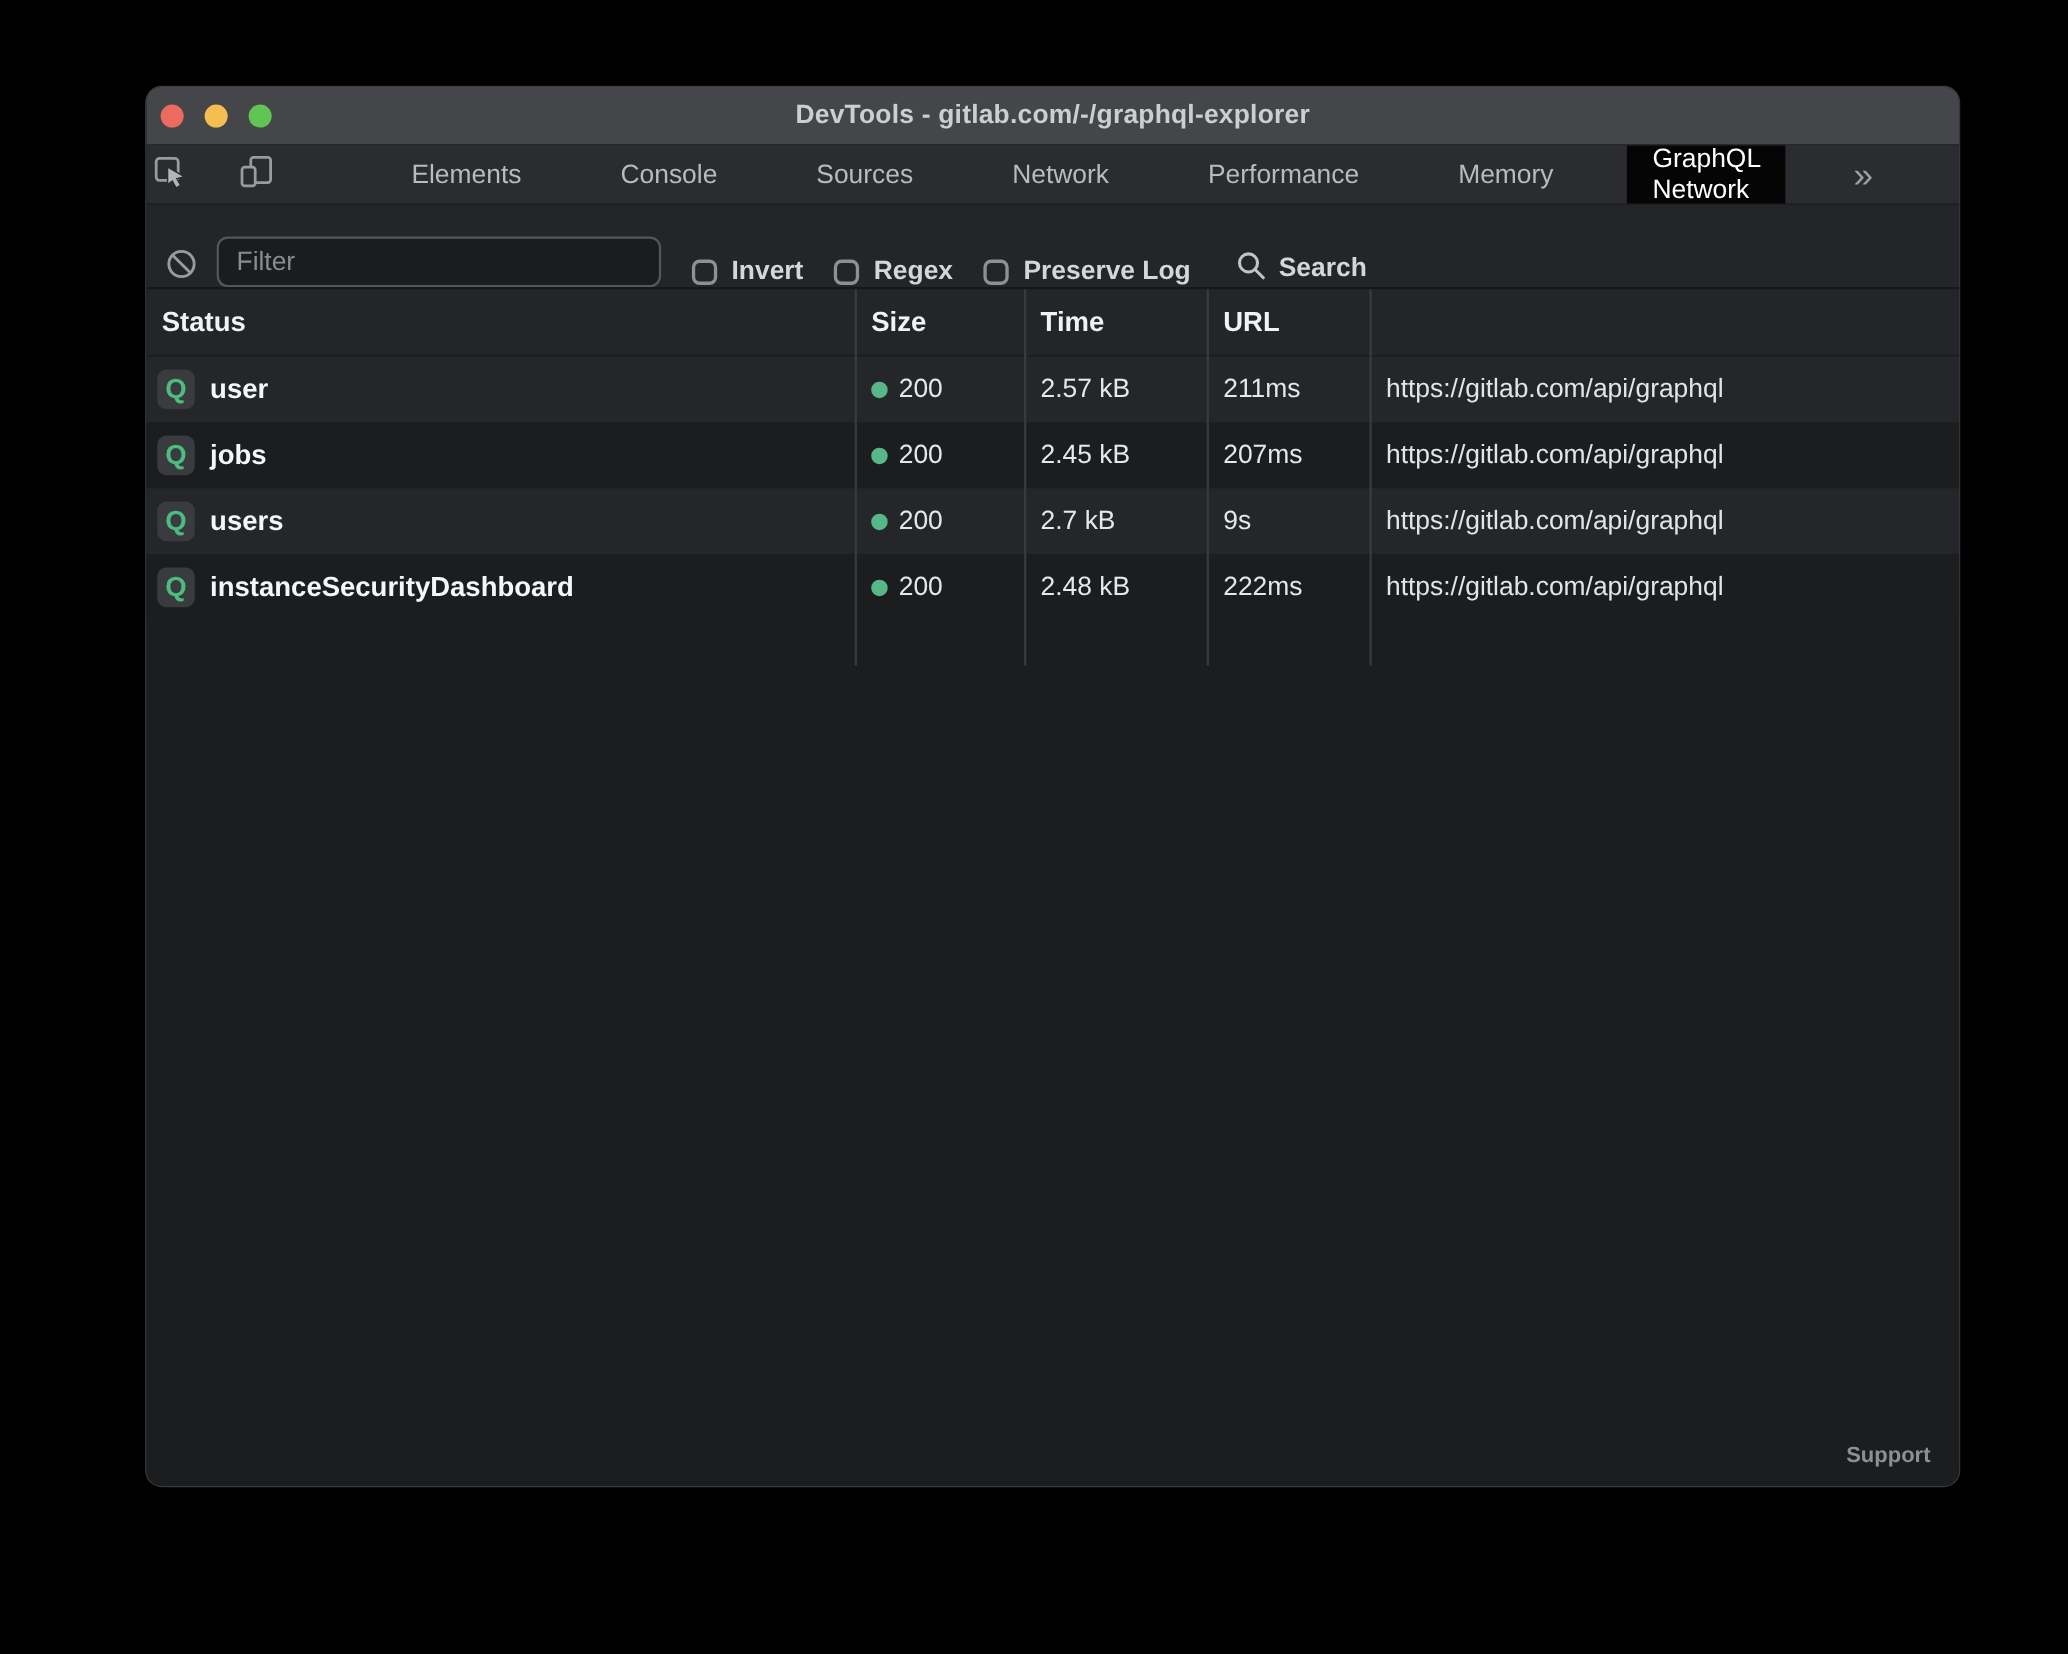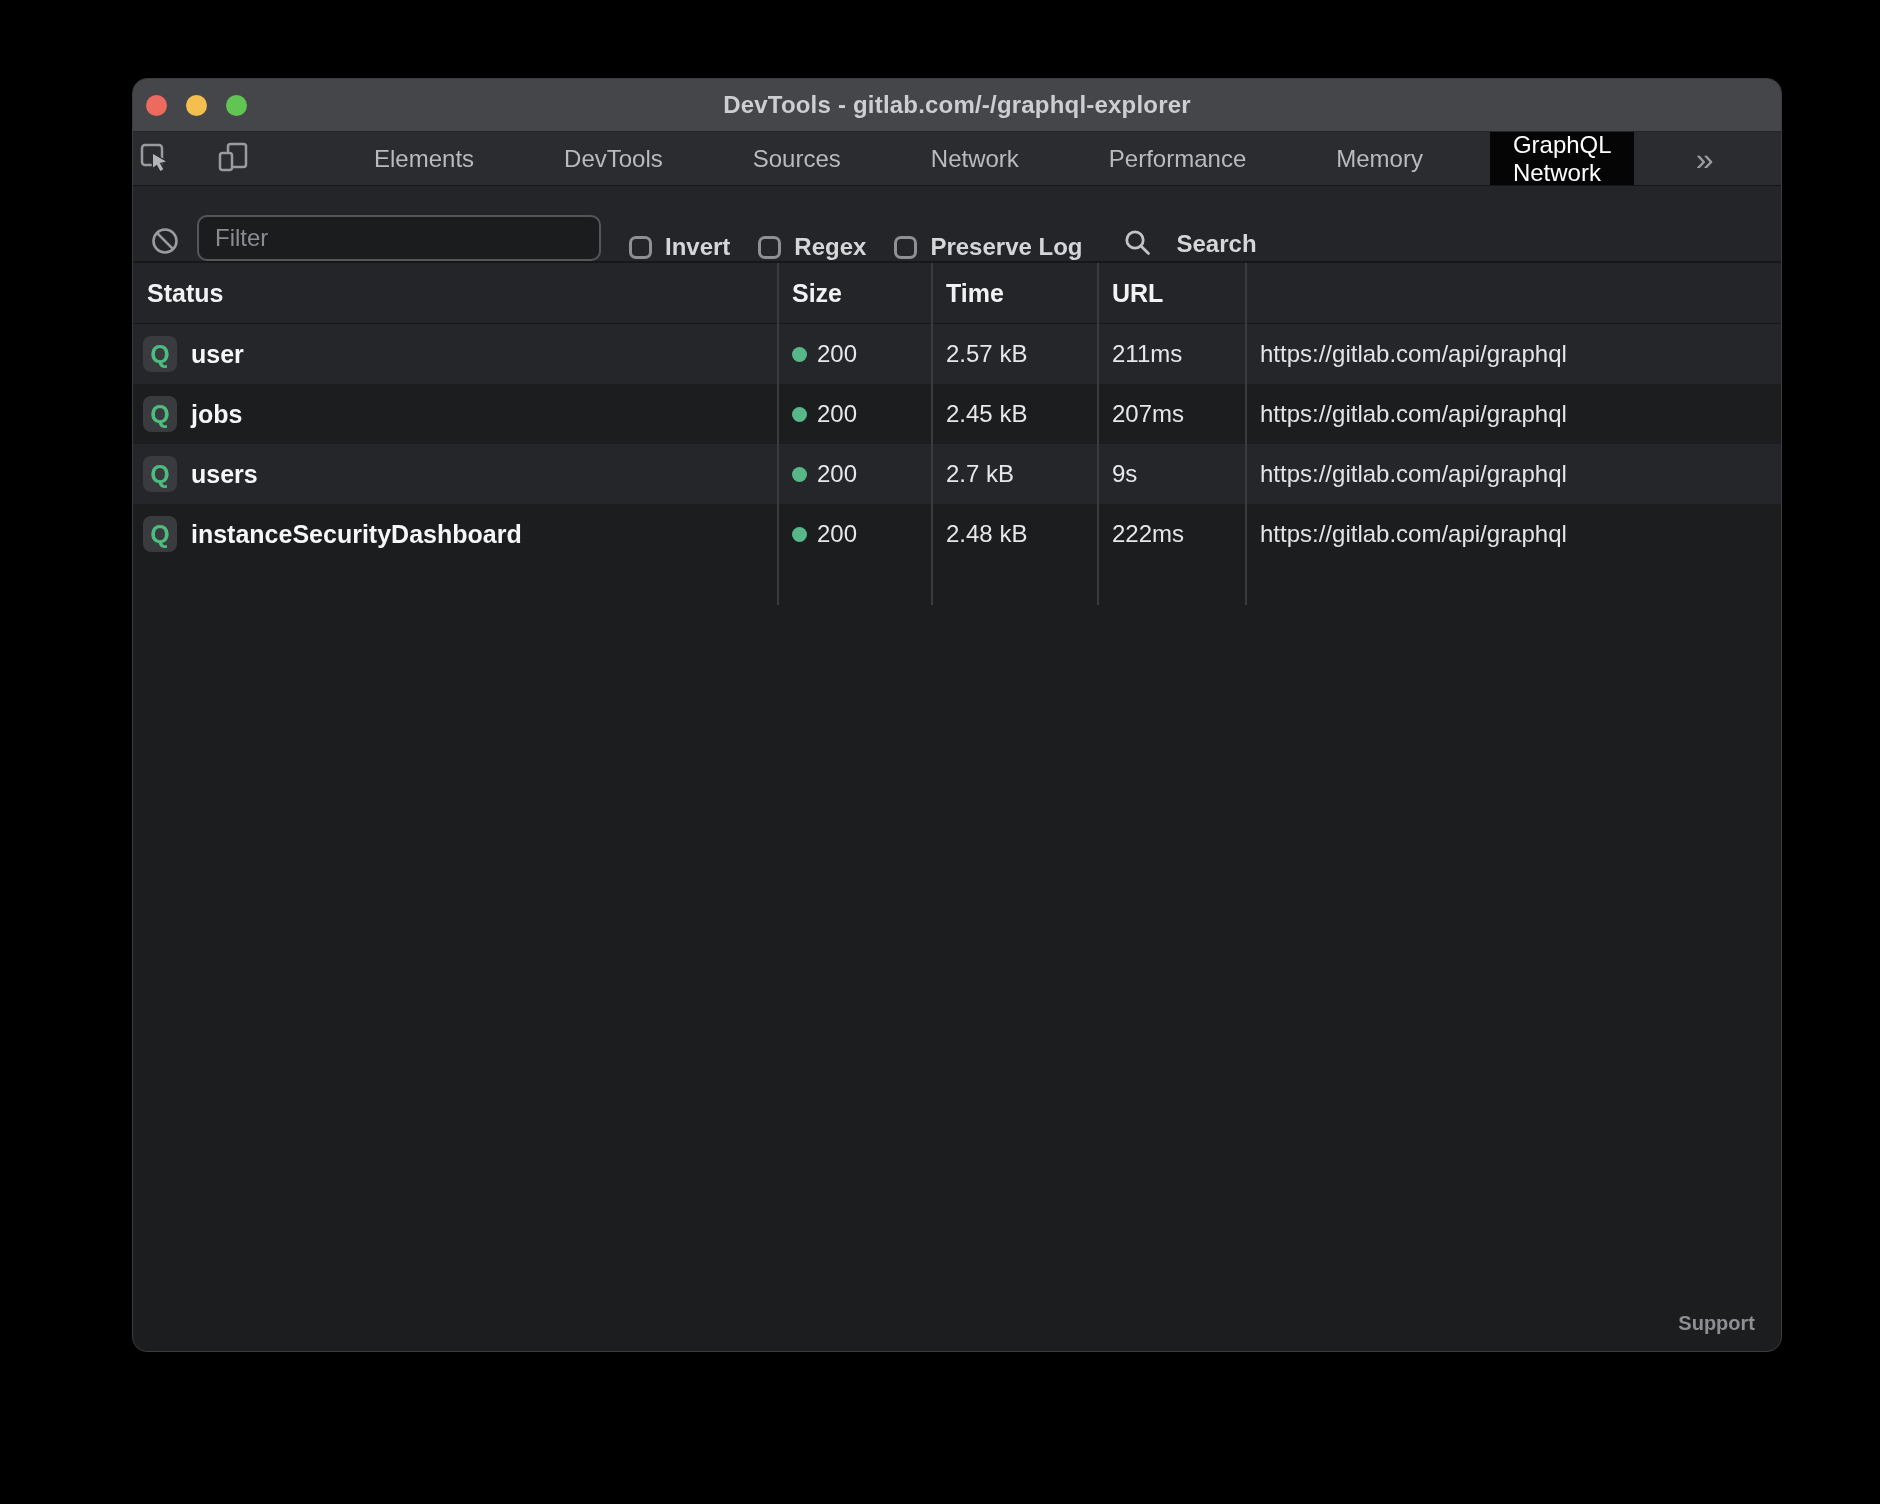--- a/index.html
+++ b/index.html
@@ -43,21 +43,21 @@
              border-bottom:2px solid #161719;}
   .blockicon{margin-left:16px;display:flex;align-items:center;cursor:pointer;}
   .filterinput{margin-left:16px;width:368px;height:42px;background:#1b1c1e;
                border:2px solid #55565a;border-radius:10px;color:#e6e7e9;font-size:24px;
                padding:0 16px;outline:none;font-family:"Liberation Sans",sans-serif;}
   .filterinput::placeholder{color:#8b8c91;}
   .chkgroup{display:flex;align-items:center;gap:13px;margin-left:28px;cursor:pointer;}
   .chkbox{width:23px;height:23px;border:3px solid #8f9094;border-radius:7px;background:transparent;
           box-sizing:border-box;}
   .chklabel{font-size:24px;font-weight:bold;color:#d5d6d8;}
-  .searchgroup{display:flex;align-items:center;gap:24px;margin-left:40px;cursor:pointer;}
+  .searchgroup{display:flex;align-items:center;gap:10px;margin-left:40px;cursor:pointer;}
 
   
   .tablewrap{position:relative;}
   .grid-row{display:grid;grid-template-columns:645px 154px 166px 148px 1fr;align-items:center;}
   .thead{height:60px;background:#242528;border-bottom:1px solid #151619;}
   .th{font-size:25px;font-weight:bold;color:#f1f2f3;padding-left:14px;}
   .th.first{padding-left:10px;}
   .row{height:60px;}
   .row.odd{background:#252629;}
   .row.even{background:#1c1d1f;}
@@ -104,21 +104,21 @@
         <span>
           <svg width="36" height="34" viewBox="0 0 36 34">
             <rect x="13" y="4" width="18" height="23" rx="2.5" fill="none" stroke="#9a9b9e" stroke-width="2.5"></rect>
             <rect x="5" y="13" width="12" height="17" rx="2.5" fill="#2b2c2f" stroke="#9a9b9e" stroke-width="2.5"></rect>
           </svg>
         </span>
       </div>
       <div class="tb-sep"></div>
 
       <div class="tab">Elements</div>
-      <div class="tab">DevTools</div>
+      <div class="tab">Console</div>
       <div class="tab">Sources</div>
       <div class="tab">Network</div>
       <div class="tab">Performance</div>
       <div class="tab">Memory</div>
       <div class="tab selected">GraphQL Network</div>
       <div class="chevron">»</div>
 
       <div class="tb-spacer"></div>
 
       <div class="badges">

